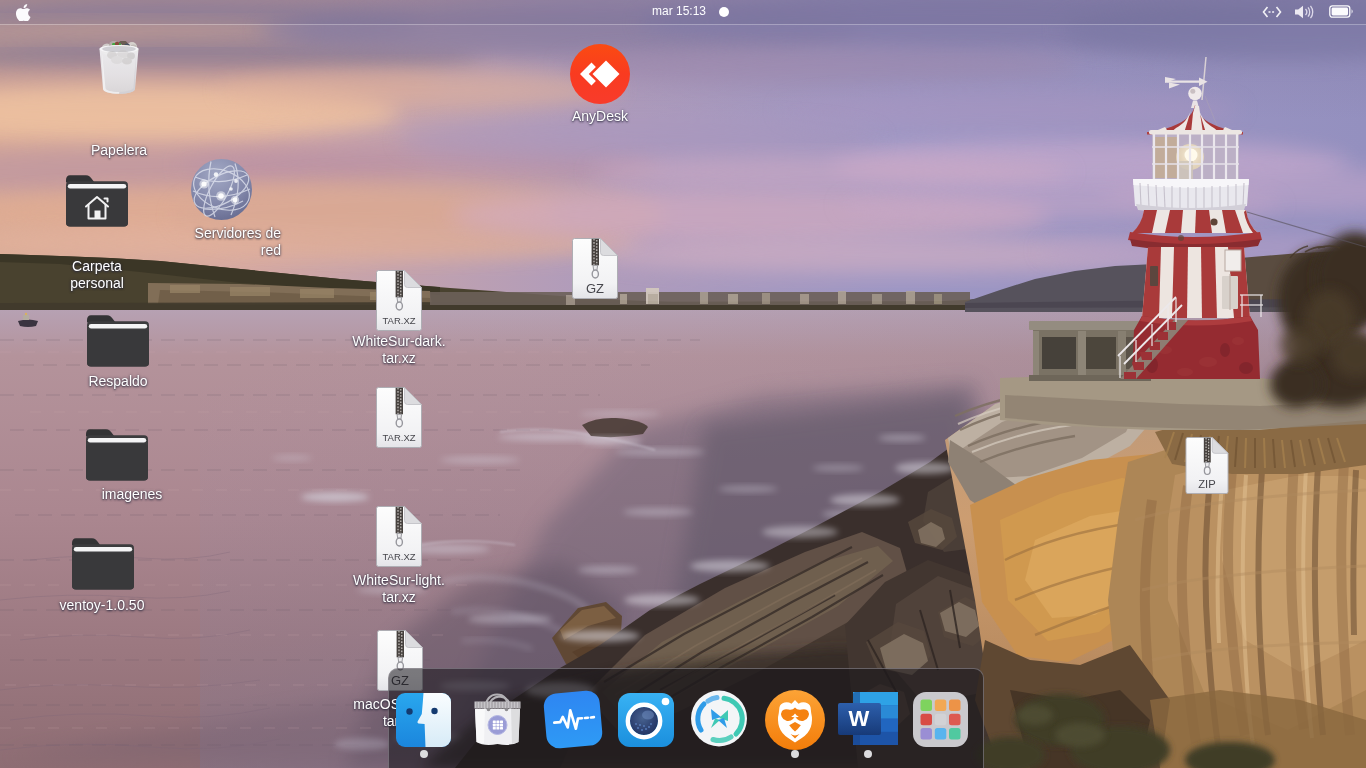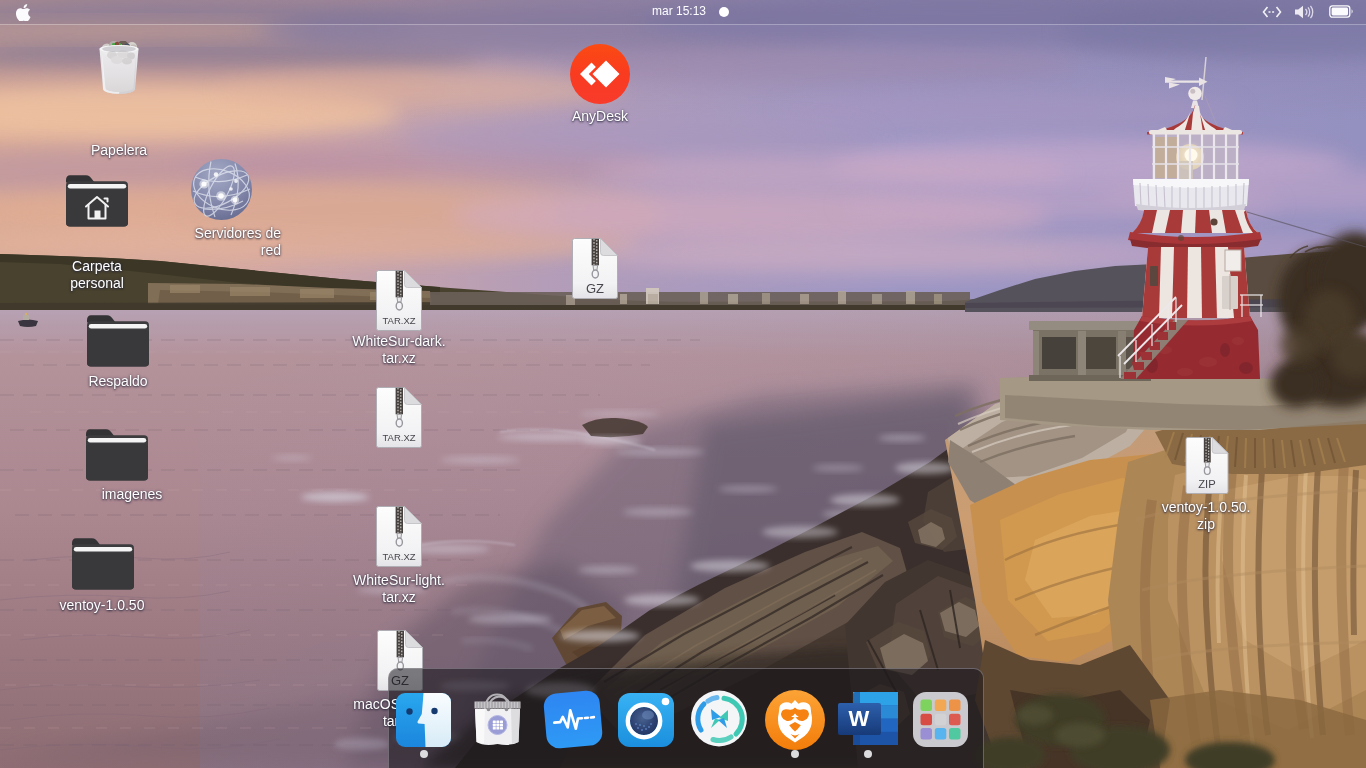--- a/index.html
+++ b/index.html
@@ -726,22 +726,20 @@
 
 <svg class="ic" style="left:572px;top:238px;" width="46" height="61" viewBox="0 0 46 61">
   <use href="#zipbase"></use>
   <text x="23" y="55" font-size="13" fill="#46464c" text-anchor="middle" font-family="Liberation Sans">GZ</text>
 </svg>
 
 <svg class="ic" style="left:1185px;top:437px;" width="44" height="57" viewBox="0 0 46 61">
   <use href="#zipbase"></use>
   <text x="23" y="55" font-size="12" fill="#46464c" text-anchor="middle" font-family="Liberation Sans">ZIP</text>
 </svg>
-<div class="lbl" style="left:1136px;top:499px;width:140px;">ventoy-1.0.50.
-zip</div>
 
 <div style="position:absolute;left:388px;top:668px;width:596px;height:100px;background:rgba(22,20,25,0.55);border:1px solid rgba(165,162,170,0.5);border-bottom:none;border-radius:10px 10px 0 0;box-sizing:border-box;"></div>
 <div class="lbl" style="left:330px;top:696px;width:140px;">macOS-BigSur
 tar.gz</div>
 
 <svg class="ic" style="left:396px;top:693px;" width="55" height="54" viewBox="0 0 55 54">
   <defs>
     <linearGradient id="fndL" x1="0" y1="0" x2="0" y2="1">
           <stop offset="0" stop-color="#29a7ee"></stop>
           <stop offset="1" stop-color="#1b86dd"></stop>

